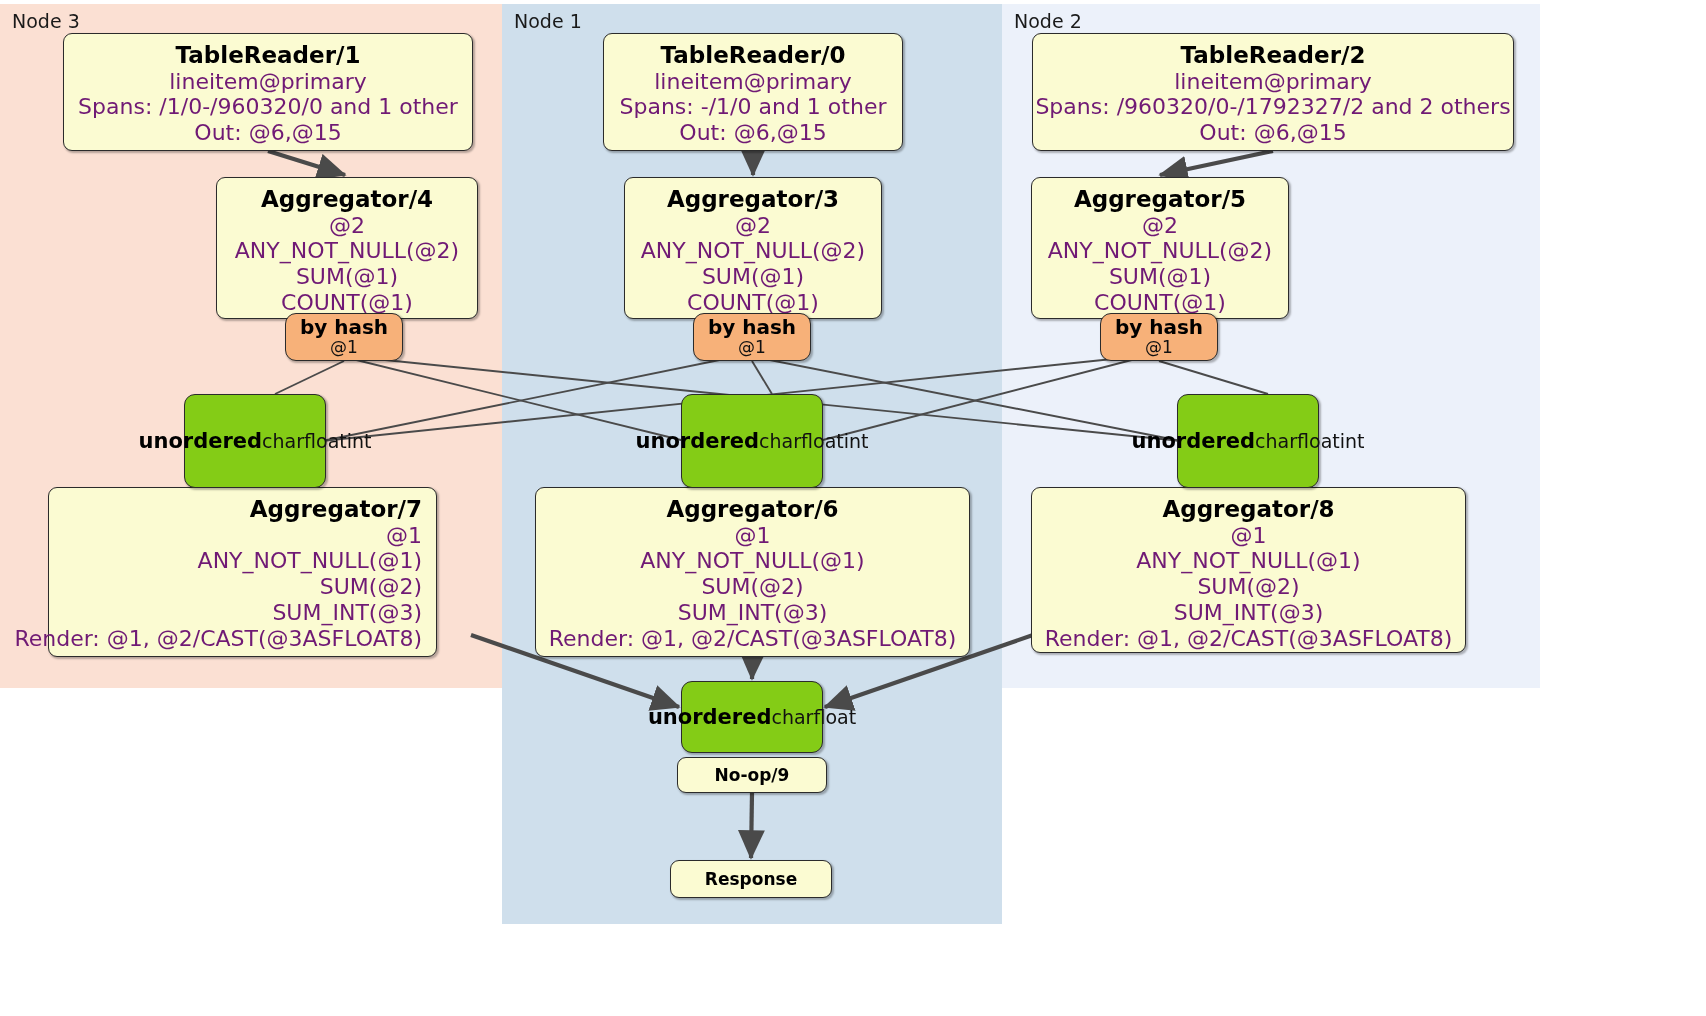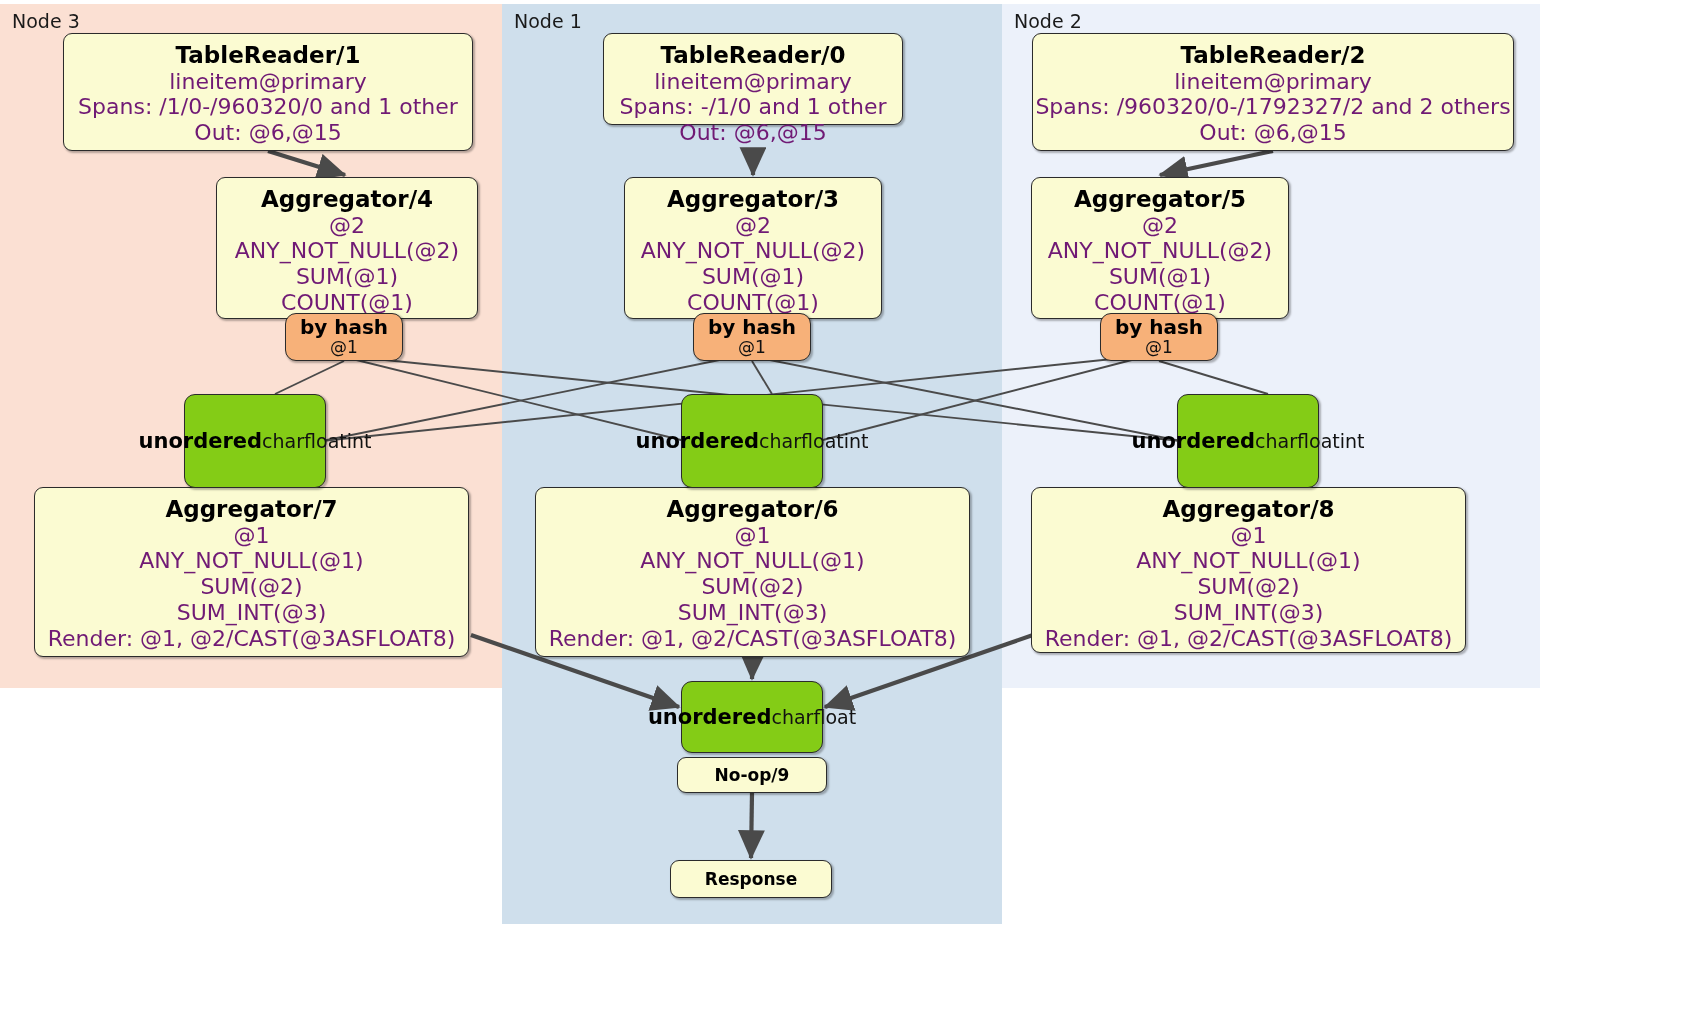--- a/index.html
+++ b/index.html
@@ -121,21 +121,21 @@
       </g>
   </svg>
 
   <div id="boxes">
       <div class="box proc treader" style="left: 63px; top: 33px; width: 410px; height: 118px;">
         <div class="ttl">TableReader/1</div>
         <div class="ln">lineitem@primary</div>
         <div class="ln">Spans: /1/0-/960320/0 and 1 other</div>
         <div class="ln">Out: @6,@15</div>
       </div>
-      <div class="box proc treader" style="left: 603px; top: 33px; width: 300px; height: 92px;">
+      <div class="box proc treader" style="left: 603px; top: 33px; width: 300px; height: 118px;">
         <div class="ttl">TableReader/0</div>
         <div class="ln">lineitem@primary</div>
         <div class="ln">Spans: -/1/0 and 1 other</div>
         <div class="ln">Out: @6,@15</div>
       </div>
       <div class="box proc treader" style="left: 1032px; top: 33px; width: 482px; height: 118px;">
         <div class="ttl">TableReader/2</div>
         <div class="ln">lineitem@primary</div>
         <div class="ln">Spans: /960320/0-/1792327/2 and 2 others</div>
         <div class="ln">Out: @6,@15</div>
@@ -154,21 +154,21 @@
         <div class="ln">SUM(@1)</div>
         <div class="ln">COUNT(@1)</div>
       </div>
       <div class="box proc agg" style="left: 1031px; top: 177px; width: 258px; height: 142px;">
         <div class="ttl">Aggregator/5</div>
         <div class="ln">@2</div>
         <div class="ln">ANY_NOT_NULL(@2)</div>
         <div class="ln">SUM(@1)</div>
         <div class="ln">COUNT(@1)</div>
       </div>
-      <div class="box proc agg" style="left: 34px; top: 487px; width: 435px; height: 170px;">
+      <div class="box proc agg" style="left: 48px; top: 487px; width: 389px; height: 170px; align-items: flex-end;">
         <div class="ttl">Aggregator/7</div>
         <div class="ln">@1</div>
         <div class="ln">ANY_NOT_NULL(@1)</div>
         <div class="ln">SUM(@2)</div>
         <div class="ln">SUM_INT(@3)</div>
         <div class="ln">Render: @1, @2/CAST(@3ASFLOAT8)</div>
       </div>
       <div class="box proc agg" style="left: 535px; top: 487px; width: 435px; height: 170px;">
         <div class="ttl">Aggregator/6</div>
         <div class="ln">@1</div>

